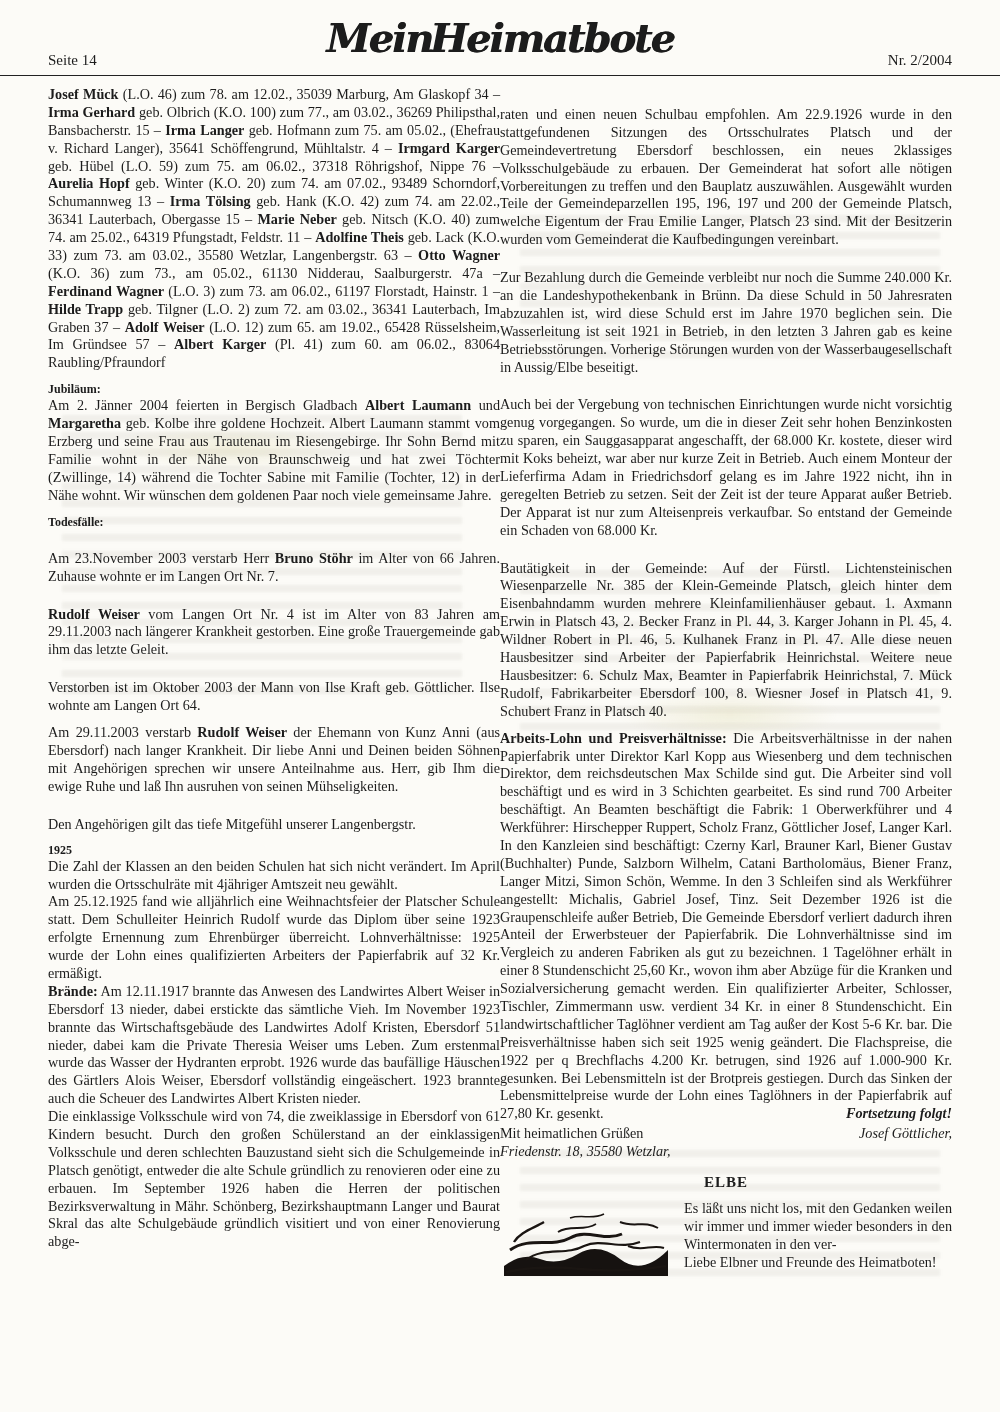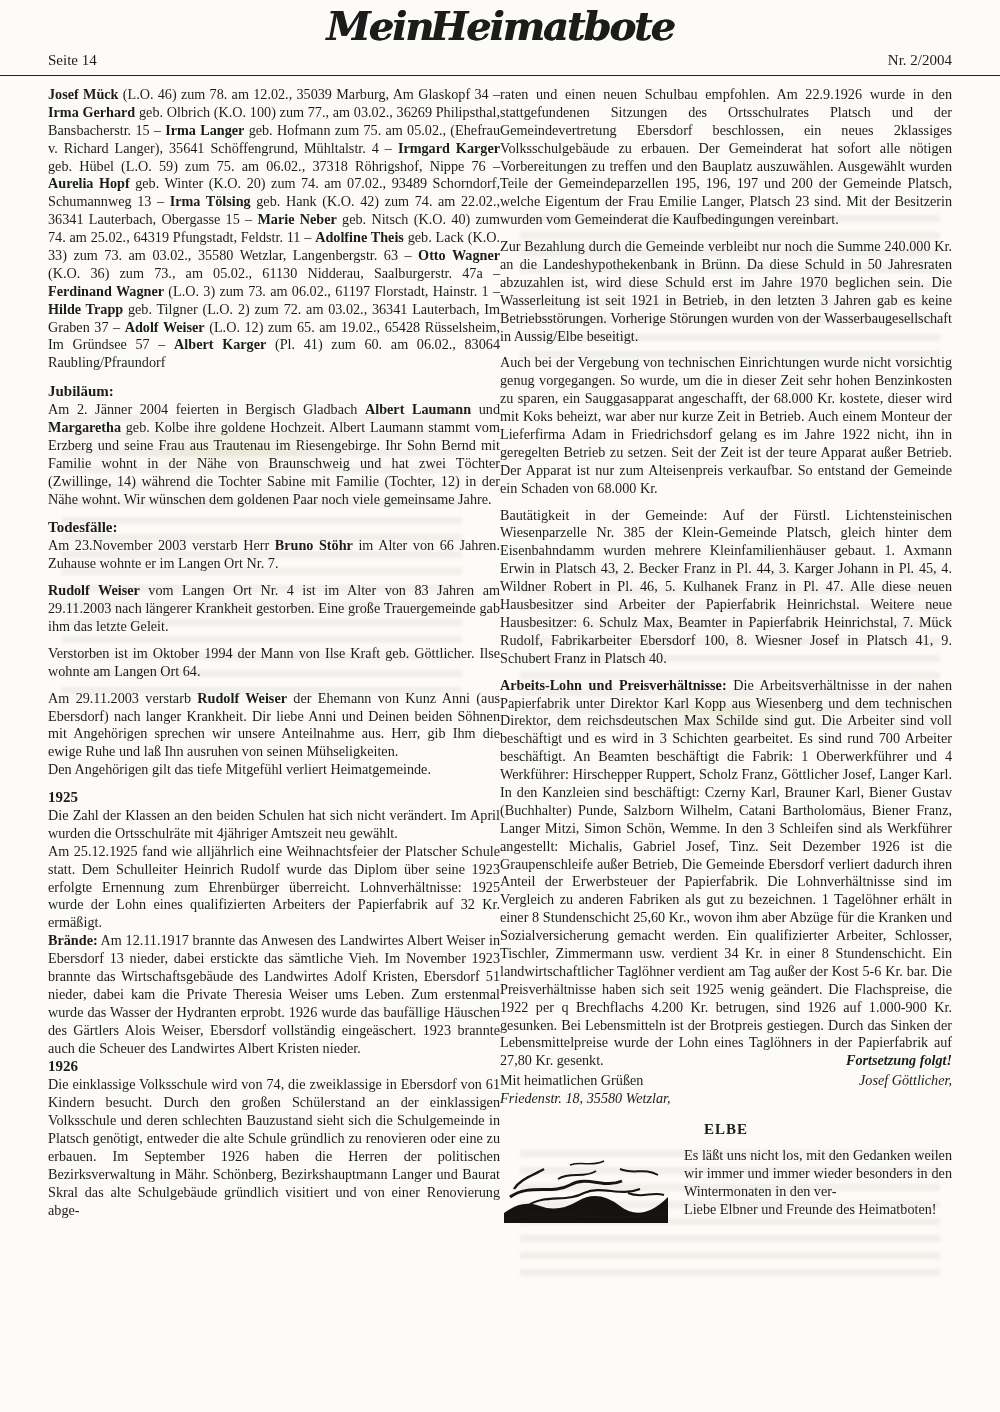--- a/index.html
+++ b/index.html
@@ -25,37 +25,37 @@
   }
   .header {
     position: relative; z-index: 1;
     height: 76px;
     padding: 14px 48px 4px;
     display: flex; align-items: flex-end; justify-content: space-between;
     border-bottom: 1.6px solid #222;
   }
   .pg, .issue { font-size: 15px; padding-bottom: 2px; }
   .masthead {
-    position: absolute; left: 50%; top: 2px; transform: translateX(-50%);
+    position: absolute; left: 50%; top: 14px; transform: translateX(-50%);
     font-family: "DejaVu Serif", serif;
     font-weight: bold; font-style: italic;
     font-size: 40px; letter-spacing: -2px; word-spacing: -0.35em;
     text-shadow: 0.7px 0 0 currentColor;
     white-space: nowrap;
   }
   .columns {
     position: relative; z-index: 1;
     display: flex; 
     padding: 10px 48px 0;
   }
   .col { flex: 1; min-width: 0; font-size: 14.2px; line-height: 1.26; text-align: justify; }
   .para { margin: 0; }
-  .gap { margin-bottom: 9px; }
+  .gap { margin-bottom: 9px; margin-top: 20px; }
   .gap10 { margin-bottom: 10px; }
-  h3.h { font-size: 15px; line-height: 1.26; font-weight: bold; margin: 9px 0 0; text-align: left; }
+  h3.h { font-size: 12px; line-height: 1.26; font-weight: bold; margin: 9px 0 0; text-align: left; }
   h3.h.y { margin-top: 0; }
   .fr { float: right; font-weight: bold; font-style: italic; }
   .sig { margin: 2px 0 0; display: flex; justify-content: space-between; }
   .sig .name { font-style: italic; font-weight: normal; }
   .sigr { margin: 0; text-align: left; font-style: italic; }
   .elbe-h { font-size: 15px; font-weight: bold; text-align: center; letter-spacing: 1px; margin: 12px 0 8px; }
   .elbe { overflow: hidden; }
   .elbe-sketch { float: left; width: 172px; height: 80px; margin: 2px 12px 2px 0; }
 </style>
 </head>
@@ -78,29 +78,28 @@
 
   <div class="col">
     <p class="para gap10"><span style="font-weight: bold;">Josef Mück</span><span> (L.O. 46) zum 78. am 12.02., 35039 Marburg, Am Glaskopf 34 – </span><span style="font-weight: bold;">Irma Gerhard</span><span> geb. Olbrich (K.O. 100) zum 77., am 03.02., 36269 Philipsthal, Bansbacherstr. 15 – </span><span style="font-weight: bold;">Irma Langer</span><span> geb. Hofmann zum 75. am 05.02., (Ehefrau v. Richard Langer), 35641 Schöffengrund, Mühltalstr. 4 – </span><span style="font-weight: bold;">Irmgard Karger</span><span> geb. Hübel (L.O. 59) zum 75. am 06.02., 37318 Röhrigshof, Nippe 76 – </span><span style="font-weight: bold;">Aurelia Hopf</span><span> geb. Winter (K.O. 20) zum 74. am 07.02., 93489 Schorndorf, Schumannweg 13 – </span><span style="font-weight: bold;">Irma Tölsing</span><span> geb. Hank (K.O. 42) zum 74. am 22.02., 36341 Lauterbach, Obergasse 15 – </span><span style="font-weight: bold;">Marie Neber</span><span> geb. Nitsch (K.O. 40) zum 74. am 25.02., 64319 Pfungstadt, Feldstr. 11 – </span><span style="font-weight: bold;">Adolfine Theis</span><span> geb. Lack (K.O. 33) zum 73. am 03.02., 35580 Wetzlar, Langenbergstr. 63 – </span><span style="font-weight: bold;">Otto Wagner</span><span> (K.O. 36) zum 73., am 05.02., 61130 Nidderau, Saalburgerstr. 47a – </span><span style="font-weight: bold;">Ferdinand Wagner</span><span> (L.O. 3) zum 73. am 06.02., 61197 Florstadt, Hainstr. 1 – </span><span style="font-weight: bold;">Hilde Trapp</span><span> geb. Tilgner (L.O. 2) zum 72. am 03.02., 36341 Lauterbach, Im Graben 37 – </span><span style="font-weight: bold;">Adolf Weiser</span><span> (L.O. 12) zum 65. am 19.02., 65428 Rüsselsheim, Im Gründsee 57 – </span><span style="font-weight: bold;">Albert Karger</span><span> (Pl. 41) zum 60. am 06.02., 83064 Raubling/Pfraundorf</span></p>
 
     <h3 class="h">Jubiläum:</h3>
     <p class="para gap10"><span>Am 2. Jänner 2004 feierten in Bergisch Gladbach </span><span style="font-weight: bold;">Albert Laumann</span><span> und </span><span style="font-weight: bold;">Margaretha</span><span> geb. Kolbe ihre goldene Hochzeit. Albert Laumann stammt vom Erzberg und seine Frau aus Trautenau im Riesengebirge. Ihr Sohn Bernd mit Familie wohnt in der Nähe von Braunschweig und hat zwei Töchter (Zwillinge, 14) während die Tochter Sabine mit Familie (Tochter, 12) in der Nähe wohnt. Wir wünschen dem goldenen Paar noch viele gemeinsame Jahre.</span></p>
 
     <h3 class="h">Todesfälle:</h3>
     <p class="para gap"><span>Am 23.November 2003 verstarb Herr </span><span style="font-weight: bold;">Bruno Stöhr</span><span> im Alter von 66 Jahren. Zuhause wohnte er im Langen Ort Nr. 7.</span></p>
     <p class="para gap"><span style="font-weight: bold;">Rudolf Weiser</span><span> vom Langen Ort Nr. 4 ist im Alter von 83 Jahren am 29.11.2003 nach längerer Krankheit gestorben. Eine große Trauergemeinde gab ihm das letzte Geleit.</span></p>
-    <p class="para gap"><span>Verstorben ist im Oktober 1994 der Mann von Ilse Kraft geb. Göttlicher. Ilse wohnte am Langen Ort 64.</span></p>
+    <p class="para gap"><span>Verstorben ist im Oktober 2003 der Mann von Ilse Kraft geb. Göttlicher. Ilse wohnte am Langen Ort 64.</span></p>
     <p class="para"><span>Am 29.11.2003 verstarb </span><span style="font-weight: bold;">Rudolf Weiser</span><span> der Ehemann von Kunz Anni (aus Ebersdorf) nach langer Krankheit. Dir liebe Anni und Deinen beiden Söhnen mit Angehörigen sprechen wir unsere Anteilnahme aus. Herr, gib Ihm die ewige Ruhe und laß Ihn ausruhen von seinen Mühseligkeiten.</span></p>
-    <p class="para gap"><span>Den Angehörigen gilt das tiefe Mitgefühl verliert Heimatgemeinde.</span></p>
+    <p class="para gap"><span>Den Angehörigen gilt das tiefe Mitgefühl unserer Langenbergstr.</span></p>
 
     <h3 class="h y">1925</h3>
     <p class="para"><span>Die Zahl der Klassen an den beiden Schulen hat sich nicht verändert. Im April wurden die Ortsschulräte mit 4jähriger Amtszeit neu gewählt.</span></p>
     <p class="para"><span>Am 25.12.1925 fand wie alljährlich eine Weihnachtsfeier der Platscher Schule statt. Dem Schulleiter Heinrich Rudolf wurde das Diplom über seine 1923 erfolgte Ernennung zum Ehrenbürger überreicht. Lohnverhältnisse: 1925 wurde der Lohn eines qualifizierten Arbeiters der Papierfabrik auf 32 Kr. ermäßigt.</span></p>
     <p class="para"><span style="font-weight: bold;">Brände:</span><span> Am 12.11.1917 brannte das Anwesen des Landwirtes Albert Weiser in Ebersdorf 13 nieder, dabei erstickte das sämtliche Vieh. Im November 1923 brannte das Wirtschaftsgebäude des Landwirtes Adolf Kristen, Ebersdorf 51 nieder, dabei kam die Private Theresia Weiser ums Leben. Zum erstenmal wurde das Wasser der Hydranten erprobt. 1926 wurde das baufällige Häuschen des Gärtlers Alois Weiser, Ebersdorf vollständig eingeäschert. 1923 brannte auch die Scheuer des Landwirtes Albert Kristen nieder.</span></p>
-    <h3 class="h y">1926</h3>
     <p class="para"><span>Die einklassige Volksschule wird von 74, die zweiklassige in Ebersdorf von 61 Kindern besucht. Durch den großen Schülerstand an der einklassigen Volksschule und deren schlechten Bauzustand sieht sich die Schulgemeinde in Platsch genötigt, entweder die alte Schule gründlich zu renovieren oder eine zu erbauen. Im September 1926 haben die Herren der politischen Bezirksverwaltung in Mähr. Schönberg, Bezirkshauptmann Langer und Baurat Skral das alte Schulgebäude gründlich visitiert und von einer Renovierung abge-</span></p>
   </div>
 
   <div class="col">
     <p class="para gap"><span>raten und einen neuen Schulbau empfohlen. Am 22.9.1926 wurde in den stattgefundenen Sitzungen des Ortsschulrates Platsch und der Gemeindevertretung Ebersdorf beschlossen, ein neues 2klassiges Volksschulgebäude zu erbauen. Der Gemeinderat hat sofort alle nötigen Vorbereitungen zu treffen und den Bauplatz auszuwählen. Ausgewählt wurden Teile der Gemeindeparzellen 195, 196, 197 und 200 der Gemeinde Platsch, welche Eigentum der Frau Emilie Langer, Platsch 23 sind. Mit der Besitzerin wurden vom Gemeinderat die Kaufbedingungen vereinbart.</span></p>
     <p class="para gap"><span>Zur Bezahlung durch die Gemeinde verbleibt nur noch die Summe 240.000 Kr. an die Landeshypothekenbank in Brünn. Da diese Schuld in 50 Jahresraten abzuzahlen ist, wird diese Schuld erst im Jahre 1970 beglichen sein. Die Wasserleitung ist seit 1921 in Betrieb, in den letzten 3 Jahren gab es keine Betriebsstörungen. Vorherige Störungen wurden von der Wasserbaugesellschaft in Aussig/Elbe beseitigt.</span></p>
     <p class="para gap"><span>Auch bei der Vergebung von technischen Einrichtungen wurde nicht vorsichtig genug vorgegangen. So wurde, um die in dieser Zeit sehr hohen Benzinkosten zu sparen, ein Sauggasapparat angeschafft, der 68.000 Kr. kostete, dieser wird mit Koks beheizt, war aber nur kurze Zeit in Betrieb. Auch einem Monteur der Lieferfirma Adam in Friedrichsdorf gelang es im Jahre 1922 nicht, ihn in geregelten Betrieb zu setzen. Seit der Zeit ist der teure Apparat außer Betrieb. Der Apparat ist nur zum Alteisenpreis verkaufbar. So entstand der Gemeinde ein Schaden von 68.000 Kr.</span></p>
     <p class="para gap"><span>Bautätigkeit in der Gemeinde: Auf der Fürstl. Lichtensteinischen Wiesenparzelle Nr. 385 der Klein-Gemeinde Platsch, gleich hinter dem Eisenbahndamm wurden mehrere Kleinfamilienhäuser gebaut. 1. Axmann Erwin in Platsch 43, 2. Becker Franz in Pl. 44, 3. Karger Johann in Pl. 45, 4. Wildner Robert in Pl. 46, 5. Kulhanek Franz in Pl. 47. Alle diese neuen Hausbesitzer sind Arbeiter der Papierfabrik Heinrichstal. Weitere neue Hausbesitzer: 6. Schulz Max, Beamter in Papierfabrik Heinrichstal, 7. Mück Rudolf, Fabrikarbeiter Ebersdorf 100, 8. Wiesner Josef in Platsch 41, 9. Schubert Franz in Platsch 40.</span></p>
     <p class="para"><span style="font-weight: bold;">Arbeits-Lohn und Preisverhältnisse:</span><span> Die Arbeitsverhältnisse in der nahen Papierfabrik unter Direktor Karl Kopp aus Wiesenberg und dem technischen Direktor, dem reichsdeutschen Max Schilde sind gut. Die Arbeiter sind voll beschäftigt und es wird in 3 Schichten gearbeitet. Es sind rund 700 Arbeiter beschäftigt. An Beamten beschäftigt die Fabrik: 1 Oberwerkführer und 4 Werkführer: Hirschepper Ruppert, Scholz Franz, Göttlicher Josef, Langer Karl. In den Kanzleien sind beschäftigt: Czerny Karl, Brauner Karl, Biener Gustav (Buchhalter) Punde, Salzborn Wilhelm, Catani Bartholomäus, Biener Franz, Langer Mitzi, Simon Schön, Wemme. In den 3 Schleifen sind als Werkführer angestellt: Michalis, Gabriel Josef, Tinz. Seit Dezember 1926 ist die Graupenschleife außer Betrieb, Die Gemeinde Ebersdorf verliert dadurch ihren Anteil der Erwerbsteuer der Papierfabrik. Die Lohnverhältnisse sind im Vergleich zu anderen Fabriken als gut zu bezeichnen. 1 Tagelöhner erhält in einer 8 Stundenschicht 25,60 Kr., wovon ihm aber Abzüge für die Kranken und Sozialversicherung gemacht werden. Ein qualifizierter Arbeiter, Schlosser, Tischler, Zimmermann usw. verdient 34 Kr. in einer 8 Stundenschicht. Ein landwirtschaftlicher Taglöhner verdient am Tag außer der Kost 5-6 Kr. bar. Die Preisverhältnisse haben sich seit 1925 wenig geändert. Die Flachspreise, die 1922 per q Brechflachs 4.200 Kr. betrugen, sind 1926 auf 1.000-900 Kr. gesunken. Bei Lebensmitteln ist der Brotpreis gestiegen. Durch das Sinken der Lebensmittelpreise wurde der Lohn eines Taglöhners in der Papierfabrik auf 27,80 Kr. gesenkt. </span><span class="fr" style="font-weight: bold; font-style: italic;">Fortsetzung folgt!</span></p>
 

